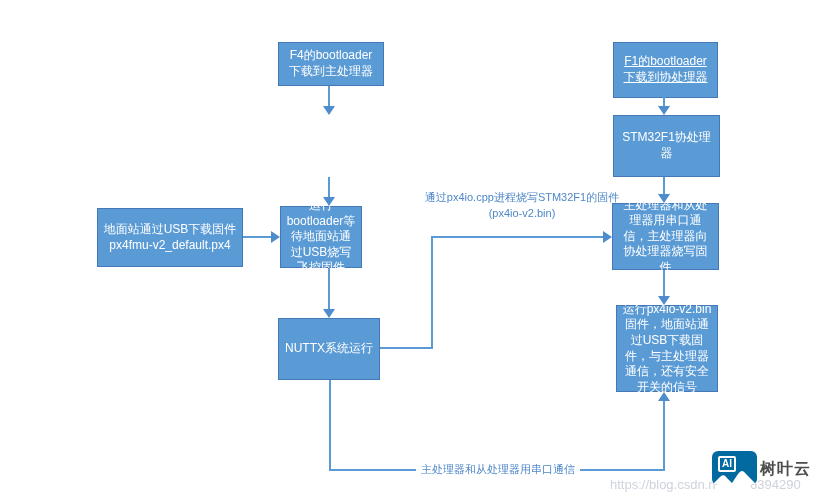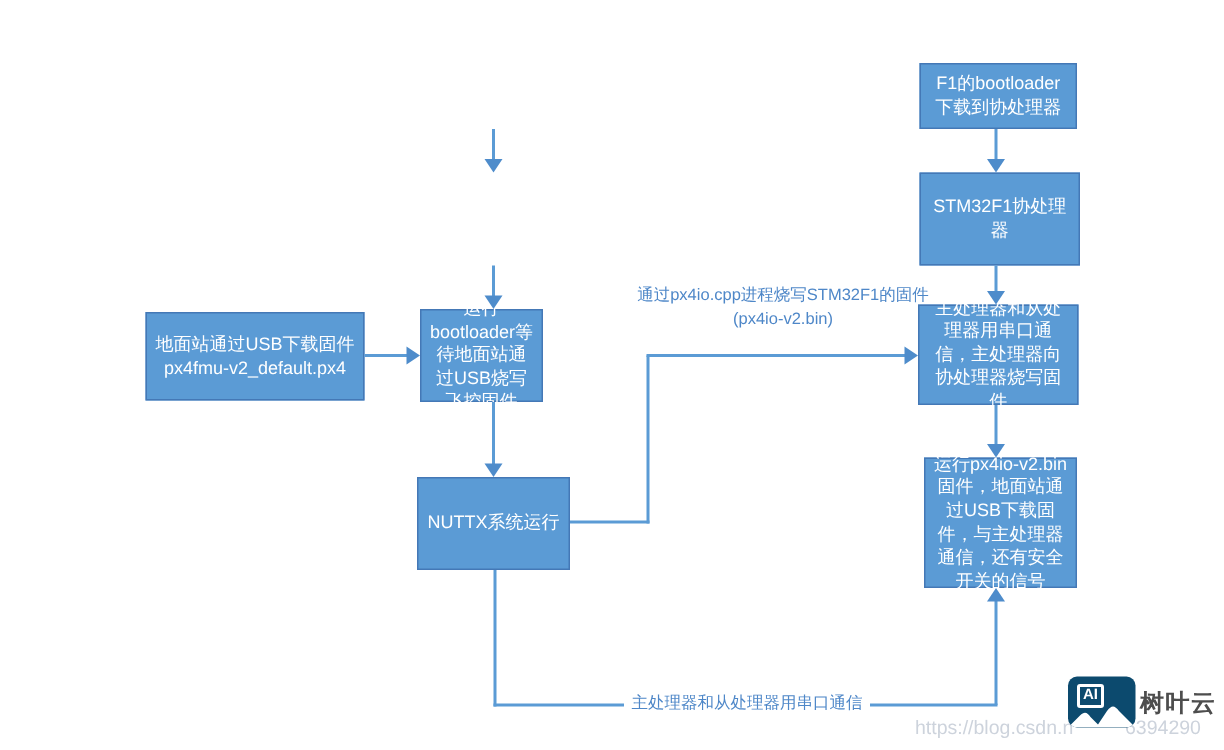--- a/index.html
+++ b/index.html
@@ -13,21 +13,21 @@
     color:#ffffff; font-size:12px; line-height:1.3; text-align:center;
     display:flex; align-items:center; justify-content:center;
     padding:3px 5px; word-break:break-word; overflow-wrap:break-word;
   }
   
   #n-f4        {left:278px; top:42px;  width:106px; height:44px;}
   #n-stm32f4   {left:278px; top:115px; width:108px; height:62px;}
   #n-ground    {left:97px;  top:208px; width:146px; height:59px;}
   #n-runboot   {left:280px; top:206px; width:82px; height:62px;}
   #n-nuttx     {left:278px; top:318px; width:102px; height:62px;}
-  #n-f1        {left:613px; top:42px;  width:105px; height:44px;}
+  #n-f1        {left:613px; top:42px;  width:105px; height:56px;text-decoration:underline;}
   #n-stm32f1   {left:613px; top:115px; width:107px; height:62px;}
   #n-ioboot    {left:612px; top:203px; width:107px; height:67px;}
   #n-px4io     {left:616px; top:305px; width:102px; height:87px;}
 
   .line{position:absolute; background:#5b9bd5;}
   .arrow{position:absolute; width:0; height:0;}
   .arrow.down {border-left:6px solid transparent; border-right:6px solid transparent; border-top:9px solid #4e8ccb;}
   .arrow.right{border-top:6px solid transparent; border-bottom:6px solid transparent; border-left:9px solid #4e8ccb;}
   .arrow.up   {border-left:6px solid transparent; border-right:6px solid transparent; border-bottom:9px solid #4e8ccb;}
 
@@ -37,37 +37,38 @@
   #lbl-flash{left:424px; top:190px; width:196px;}
   #lbl-serial{left:330px; top:462px; width:336px;}
   #lbl-serial span{background:#ffffff; padding:0 5px;}
 
   
   .wm-url{position:absolute; top:477px; color:#cdd3dc; font-size:13px; white-space:nowrap;}
   #wm-url-left{left:610px;}
   #wm-url-right{left:750px;}
   .wm-logo{
     position:absolute; left:712px; top:451px; width:45px; height:34px;
-    background:#0c4a6e; border-radius:6px; overflow:hidden;
+    background:#0369a1; border-radius:6px; overflow:hidden;
   }
   .wm-logo .ai{
     position:absolute; left:6px; top:5px; color:#ffffff; font-size:10px; font-weight:bold;
     border:2px solid #ffffff; border-radius:2px; padding:0 2px 1px 2px; line-height:11px;
   }
   .wm-logo svg{position:absolute; left:0; bottom:0;}
   .wm-brand{
     position:absolute; left:760px; top:459px; color:#4d4d4d;
     font-size:16px; font-weight:bold; letter-spacing:1px;
   }
 </style>
 </head>
 <body>
 
 <div class="canvas">
 
+  <div class="node" id="n-f4">F4的bootloader下载到主处理器</div>
   <div class="node" id="n-ground">地面站通过USB下载固件 px4fmu-v2_default.px4</div>
   <div class="node" id="n-runboot">运行bootloader等待地面站通过USB烧写飞控固件</div>
   <div class="node" id="n-nuttx">NUTTX系统运行</div>
   <div class="node" id="n-f1">F1的bootloader下载到协处理器</div>
   <div class="node" id="n-stm32f1">STM32F1协处理器</div>
   <div class="node" id="n-ioboot">主处理器和从处理器用串口通信，主处理器向协处理器烧写固件</div>
   <div class="node" id="n-px4io">运行px4io-v2.bin固件，地面站通过USB下载固件，与主处理器通信，还有安全开关的信号</div>
 
   <div class="line" style="left:328px; top:86px;  width:2px; height:21px;"></div>
   <div class="arrow down" style="left:323px; top:106px;"></div>

